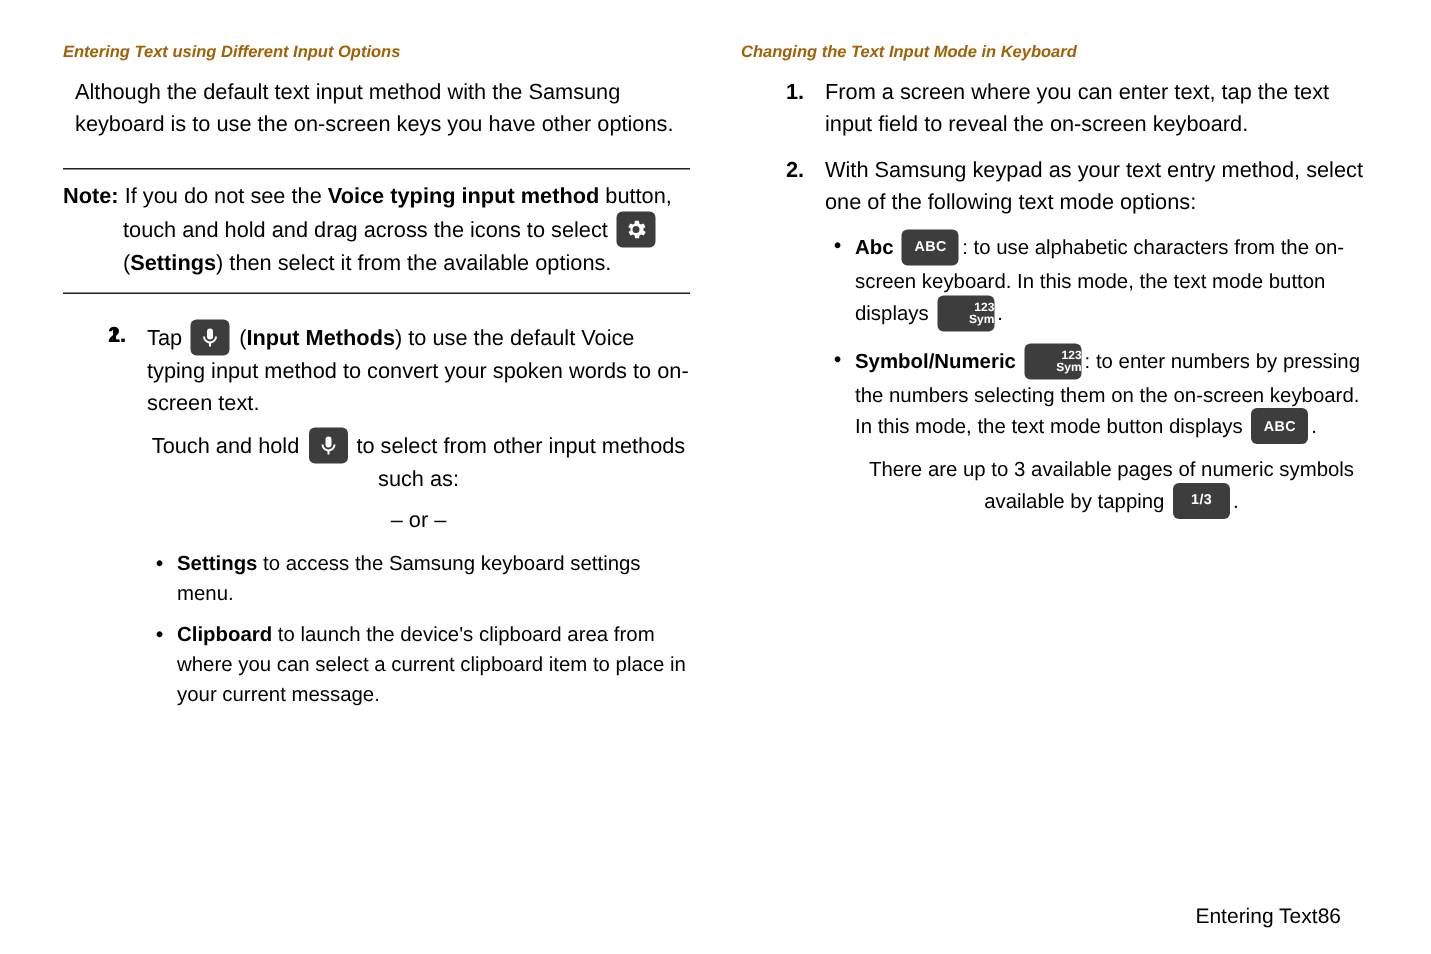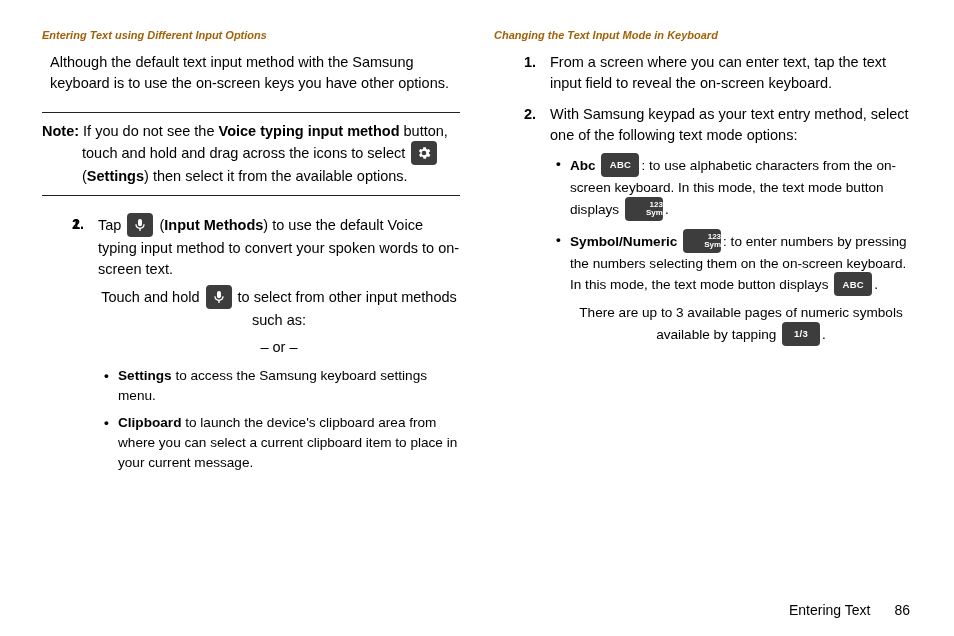--- a/index.html
+++ b/index.html
@@ -102,25 +102,24 @@
   }
   .icon-wide { width: 38px; }
   .icon svg { width: 16px; height: 16px; }
   .icon-txt { letter-spacing: 0.3px; font-size: 9.5px; }
   .stack { flex-direction: column; line-height: 1; align-items: flex-end; }
   .stack .l1 { font-size: 8px; }
   .stack .l2 { font-size: 8px; }
   .footer {
     position: absolute;
     bottom: 16px;
-    right: 44px;
+    right: 60px;
     font-size: 14px;
     display: flex;
     align-items: center;
-    gap: 24px;
     justify-content: space-between;
   }
   .condensed {
     font-family: Arial, Helvetica, sans-serif;
     font-size: 13.6px;
     font-stretch: condensed;
   }
 </style>
 </head>
 <body>

